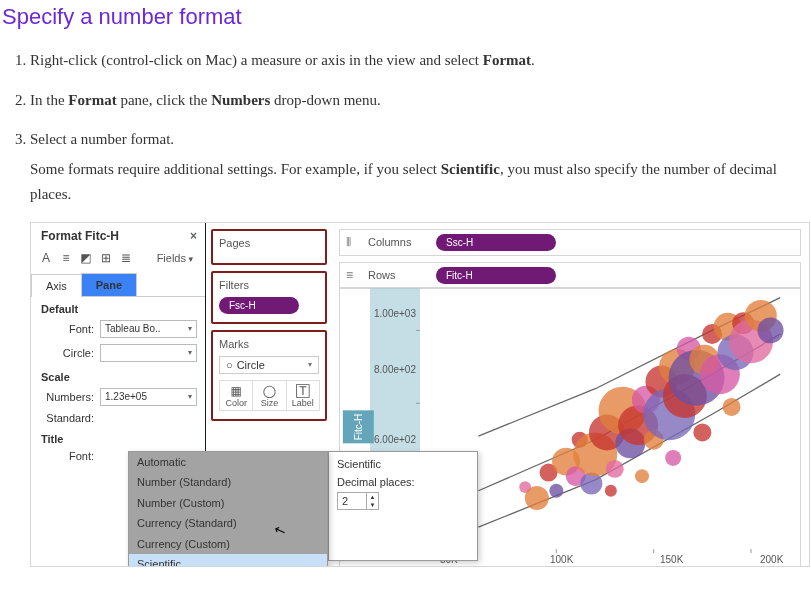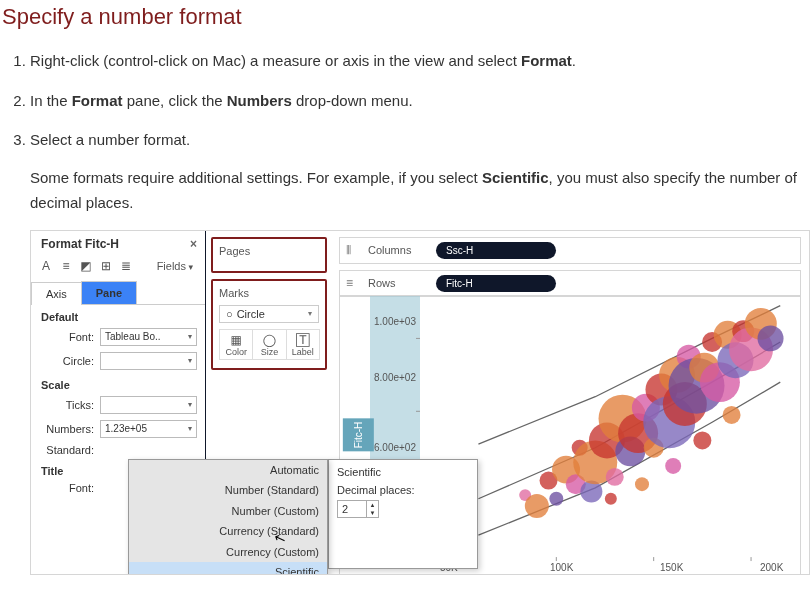--- a/index.html
+++ b/index.html
@@ -7,32 +7,32 @@
     margin: 0;
     padding: 0 0 0 2px;
     font-family: -apple-system, BlinkMacSystemFont, "Segoe UI", Helvetica, Arial, sans-serif;
     color: #333;
     width: 811px;
     overflow: hidden;
   }
   h2.page-title {
     font-size: 22px;
     font-weight: 400;
-    color: #7f1d1d;
+    color: #6d28d9;
     margin: 4px 0 18px 0;
   }
   ol.steps {
     margin: 0 0 0 10px;
     padding: 0 0 0 18px;
     font-size: 15px;
     color: #333;
     line-height: 1.7;
   }
-  ol.steps li { margin-bottom: 14px; }
-  ol.steps p { margin: 12px 0 0 0; }
+  ol.steps li { margin-bottom: 14px; font-family: Liberation Serif, serif; }
+  ol.steps p { margin: 4px 0 0 0; }
   b { font-weight: 700; }
 
   
   .screenshot {
     margin: 14px 0 0 28px;
     border: 1px solid #d6d6d6;
     width: 780px;
     height: 345px;
     background: #fff;
     font-family: "Segoe UI", Arial, sans-serif;
@@ -142,21 +142,21 @@
   .shelf-title { font-size: 11px; color: #555; margin: 2px 0 6px 0; }
   .pill {
     display: inline-block;
     border-radius: 10px;
     padding: 3px 10px;
     font-size: 10px;
     color: #fff;
     min-width: 80px;
     text-align: left;
   }
-  .pill.teal { background: #0f172a; }
+  .pill.teal { background: #701a75; }
 
   .marks-type {
     display: flex;
     align-items: center;
     justify-content: space-between;
     border: 1px solid #ccc;
     padding: 2px 6px;
     font-size: 11px;
     margin-bottom: 6px;
   }
@@ -211,25 +211,24 @@
     padding: 10px 3px;
     white-space: nowrap;
   }
 
   
   .dd-popup {
     position: absolute;
     left: 97px; top: 228px;
     width: 200px;
     border: 1px solid #999;
-    background: #e5e5e5;
+    background: #a3a3a3;
     box-shadow: 2px 2px 6px rgba(0,0,0,.2);
     font-size: 11px;
     z-index: 10;
-    text-align: right;
   }
   .dd-popup .opt {
     padding: 2px 8px;
     line-height: 1.5;
   }
   .dd-popup .opt.sel {
     background: #c7dff7;
   }
   .cursor-arrow {
     position: absolute;
@@ -324,44 +323,42 @@
     </div>
     <div class="row">
       <span class="lab">Circle:</span>
       <div class="dd">
           <span></span>
         </div>
     </div>
 
     <div class="sect-label">Scale</div>
     <div class="row">
-      <span class="lab">Ticks:</span>
-      <div class="dd">
-          <span></span>
-        </div>
-    </div>
-    <div class="row">
       <span class="lab">Numbers:</span>
       <div class="dd">
           <span>1.23e+05</span>
         </div>
     </div>
     <div class="row">
       <span class="lab">Standard:</span>
     </div>
 
     <div class="sect-label">Title</div>
     <div class="row">
       <span class="lab">Font:</span>
     </div>
   </div>
 
   <div class="shelves">
     <div class="shelf-box" style="min-height:34px;">
       <div class="shelf-title">Pages</div>
+    </div>
+    <div class="shelf-box" style="min-height:48px;">
+      <div class="shelf-title">Filters</div>
+      <span class="pill teal">Fsc-H</span>
     </div>
     <div class="shelf-box">
       <div class="shelf-title">Marks</div>
       <div class="marks-type">
         <span style="margin-right:4px;">○</span>
         <span style="flex:1;">Circle</span>
       </div>
       <div class="marks-cards">
         <div class="mark-card">
           <div class="mic">▦</div>

